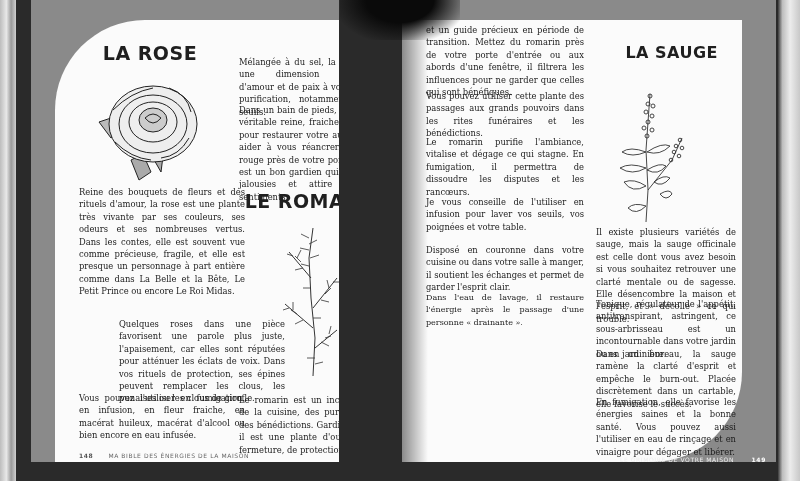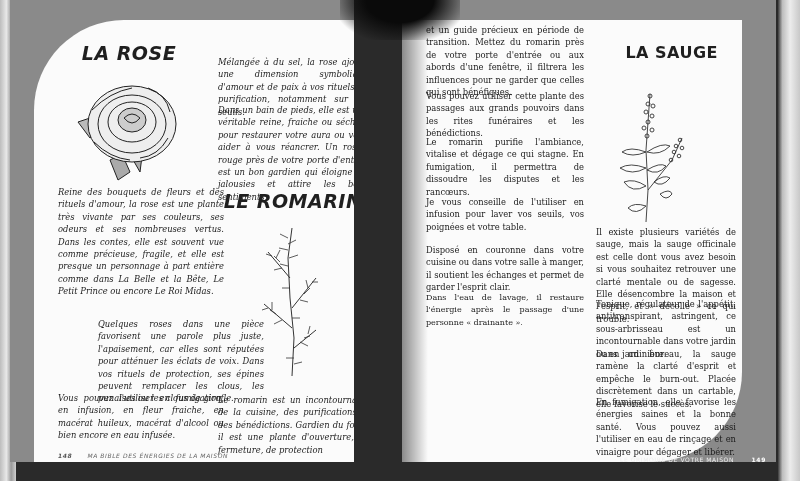--- a/index.html
+++ b/index.html
@@ -12,21 +12,21 @@
       position:absolute; left:0; top:0; width:16px; height:481px;
       background:linear-gradient(90deg,#bdbdbd,#e8e8e8 40%,#9a9a9a 70%,#cfcfcf);
     }
     .book-edge-right {
       position:absolute; right:0; top:0; width:22px; height:481px;
       background:linear-gradient(90deg,#3a3a3a,#bdbdbd 20%,#ececec 55%,#c8c8c8);
     }
     .page {
       position:absolute; top:0; height:462px; background:#8a8a8a; overflow:hidden;
     }
-    .page-left { left:10px; width:344px; border-radius:0 0 0 0;font-style:italic; }
+    .page-left { left:31px; width:308px; border-radius:0 0 0 0; }
     .page-right { left:402px; width:374px; }
     .sheet-left {
       position:absolute; left:24px; top:20px; width:362px; height:442px;
       background:#fbfbfb; border-radius:90px 0 0 0;
     }
     .sheet-right {
       position:absolute; left:0; top:20px; width:340px; height:442px;
       background:#fbfbfb; border-radius:0 0 90px 0;
     }
     .gutter-shadow-l {

